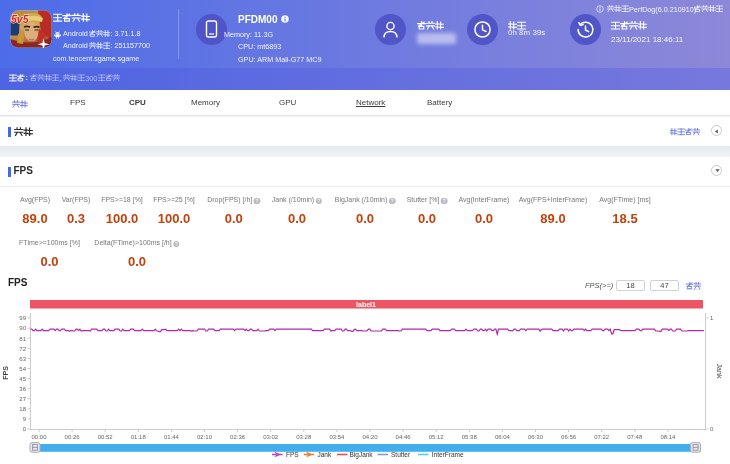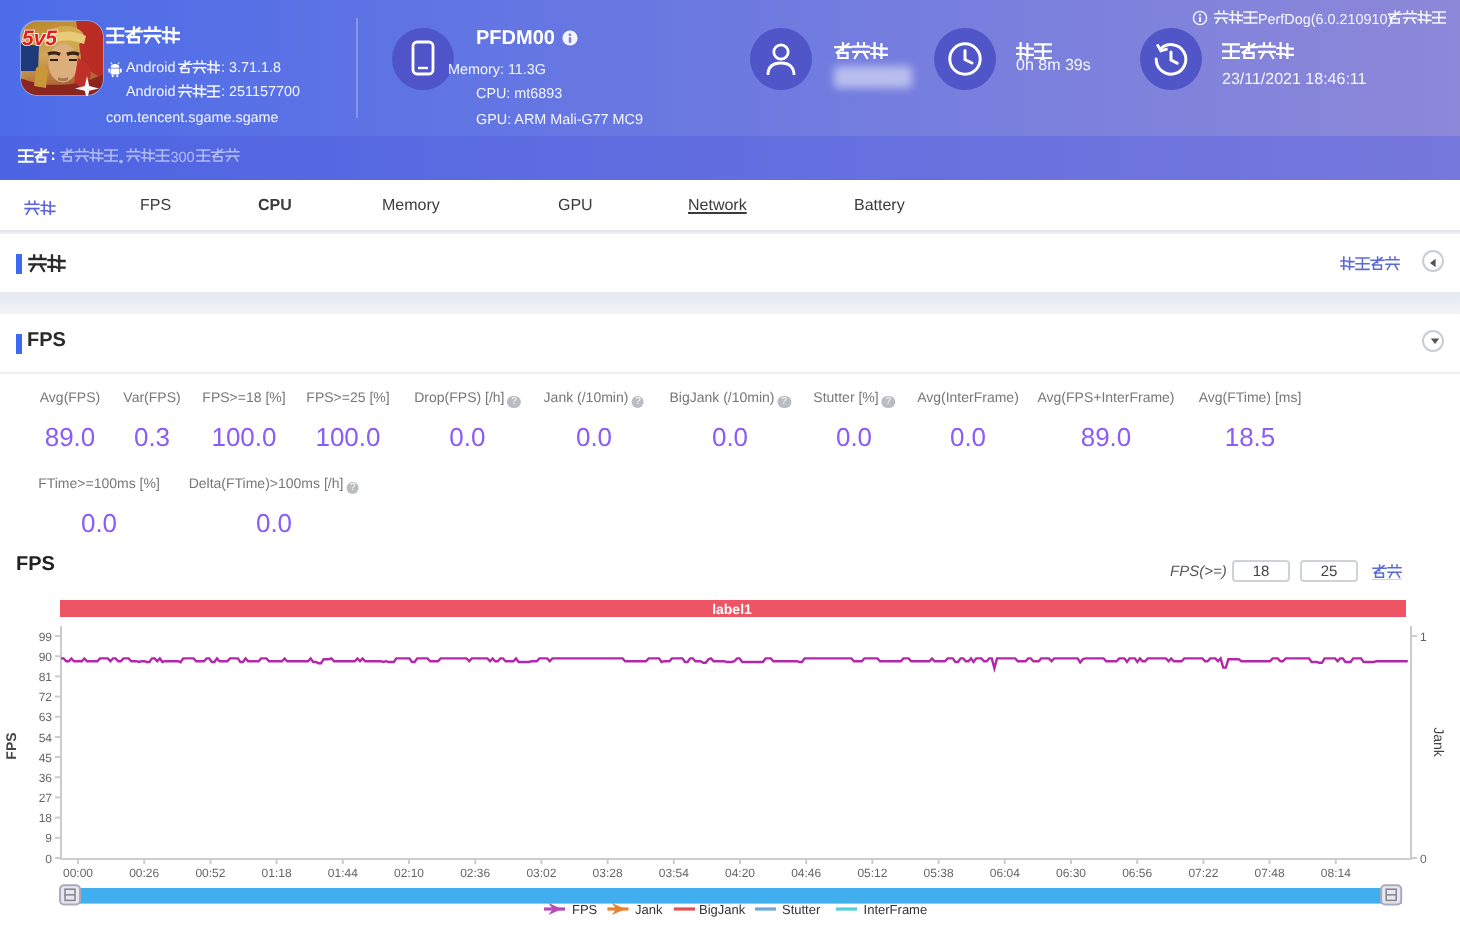--- a/index.html
+++ b/index.html
@@ -13,21 +13,21 @@
 #tabs span{position:absolute;top:8px;font-size:8px;color:#3c3c3c;}
 
 #card1{position:absolute;left:0;top:117px;width:730px;height:29px;background:#fff;}
 #card2{position:absolute;left:0;top:157px;width:730px;height:307px;background:#fff;}
 .secbar{position:absolute;width:2.5px;background:#3c6af0;}
 .sectitle{position:absolute;font-weight:bold;color:#2a2a2a;}
 .circlebtn{position:absolute;width:11px;height:11px;border:1px solid #c8ccd4;border-radius:50%;background:#fff;}
 .circlebtn:after{content:"";position:absolute;}
 
 .stat-l{position:absolute;font-size:7px;color:#777;white-space:nowrap;}
-.stat-v{position:absolute;font-size:13px;font-weight:normal;color:#8b5cf6;white-space:nowrap;transform:translateX(-50%);}
+.stat-v{position:absolute;font-size:13px;font-weight:bold;color:#c2410c;white-space:nowrap;transform:translateX(-50%);}
 .qm{display:inline-block;width:6.5px;height:6.5px;border-radius:50%;background:#b9bcc2;color:#fff;font-size:5px;text-align:center;line-height:6.5px;vertical-align:-0.5px;margin-left:1.5px;}
 
 .wt{color:#fff;}
 .hd-sm{font-size:7.2px;color:rgba(255,255,255,.92);}
 
 .ibox{position:absolute;width:29px;height:11px;border:1px solid #cfd3d8;border-radius:2px;background:#fff;font-size:7.5px;color:#444;text-align:center;line-height:10px;}
 </style></head>
 <body>
 <div id="header">
 
@@ -166,21 +166,21 @@
     </svg>
 </div>
 <div id="tabs">
   <svg class="abs" style="left:12px;top:10px" width="16.0" height="9.0" viewBox="0 0 16.0 9.0">
       <path d="M2.6 0.6L2.6 2.1M5.4 0.6L5.4 2.1M0.6 2.1L7.4 2.1M0.6 4.3L7.4 4.3M3.0 4.3L1.2 7.1M5.0 4.3L6.8 7.1M10.1 0.6L10.1 7.1M8.6 2.6L11.6 2.6M8.6 5.4L11.6 5.4M13.1 0.9L13.1 7.1M12.3 3.0L15.4 3.0M12.3 5.7L15.4 5.7" stroke="#5a64d8" stroke-width="0.8" fill="none" stroke-linecap="square"></path>
     </svg>
   <span style="left:70px;">FPS</span>
   <span style="left:129px;font-weight:bold;">CPU</span>
   <span style="left:191px;">Memory</span>
   <span style="left:279px;">GPU</span>
-  <span style="left:344px;text-decoration:underline;">Network</span>
+  <span style="left:356px;text-decoration:underline;">Network</span>
   <span style="left:427px;">Battery</span>
 </div>
 <div id="card1">
   <div class="secbar" style="left:8px;top:10px;height:10px;"></div>
   <svg class="abs" style="left:13.5px;top:9.5px" width="19.0" height="10.5" viewBox="0 0 19.0 10.5">
       <path d="M3.1 0.7L3.1 2.5M6.4 0.7L6.4 2.5M0.7 2.5L8.8 2.5M0.7 5.2L8.8 5.2M3.5 5.2L1.5 8.4M6.0 5.2L8.0 8.4M12.0 0.7L12.0 8.4M10.2 3.1L13.8 3.1M10.2 6.4L13.8 6.4M15.6 1.1L15.6 8.4M14.7 3.5L18.3 3.5M14.7 6.8L18.3 6.8" stroke="#2a2a2a" stroke-width="1.15" fill="none" stroke-linecap="square"></path>
     </svg>
   <svg class="abs" style="left:670px;top:11px" width="30.0" height="8.5" viewBox="0 0 30.0 8.5">
       <path d="M1.9 0.5L1.9 6.7M0.5 2.5L3.4 2.5M0.5 5.0L3.4 5.0M4.8 0.8L4.8 6.7M4.1 2.8L7.0 2.8M4.1 5.4L7.0 5.4M8.0 1.0L14.5 1.0M8.0 3.9L14.5 3.9M8.0 6.7L14.5 6.7M11.2 1.0L11.2 6.7M15.5 2.1L22.0 2.1M18.8 0.5L18.8 3.4M21.0 0.8L16.2 4.4M16.8 4.5h3.9v2.1h-3.9ZM25.0 0.5L25.0 1.9M27.5 0.5L27.5 1.9M23.0 1.9L29.5 1.9M23.0 4.1L29.5 4.1M25.3 4.1L23.7 6.7M27.2 4.1L28.8 6.7" stroke="#5a6bd8" stroke-width="0.78" fill="none" stroke-linecap="square"></path>
     </svg>
@@ -227,21 +227,21 @@
 <div class="stat-l" style="left:137px;top:82px;transform:translateX(-50%);">Delta(FTime)&gt;100ms [/h]<span class="qm">?</span></div>
 <div class="stat-v" style="left:137px;top:96.5px;">0.0</div>
 </div>
 
 </div>
 <div id="chart">
 
 <div class="abs" style="left:8px;top:276.5px;font-size:10px;font-weight:bold;color:#222;">FPS</div>
 <div class="abs" style="left:585px;top:281px;font-size:7.5px;color:#555;font-style:italic;">FPS(&gt;=)</div>
 <div class="ibox abs" style="left:616px;top:279.5px;">18</div>
-<div class="ibox abs" style="left:650px;top:279.5px;">25</div>
+<div class="ibox abs" style="left:650px;top:279.5px;">47</div>
 <svg class="abs" style="left:686px;top:281.5px" width="15.0" height="8.5" viewBox="0 0 15.0 8.5">
       <path d="M0.5 2.1L7.0 2.1M3.8 0.5L3.8 3.4M6.0 0.8L1.2 4.4M1.8 4.5h3.9v2.1h-3.9ZM10.0 0.5L10.0 1.9M12.5 0.5L12.5 1.9M8.0 1.9L14.5 1.9M8.0 4.1L14.5 4.1M10.3 4.1L8.7 6.7M12.2 4.1L13.8 6.7" stroke="#5a6bd8" stroke-width="0.78" fill="none" stroke-linecap="square"></path>
       <line x1="0" y1="8.2" x2="15" y2="8.2" stroke="#5a6bd8" stroke-width="0.7"></line>
     </svg>
 <svg class="abs" style="left:0;top:0" width="730" height="464" viewBox="0 0 730 464">
 <rect x="30" y="300" width="673" height="8.5" fill="#ed5565"></rect>
 <text x="366" y="306.8" font-size="7" font-weight="bold" fill="#fff" text-anchor="middle">label1</text>
 <line x1="30.5" y1="313" x2="30.5" y2="429.5" stroke="#ccc" stroke-width="1"></line>
 <line x1="705.5" y1="313" x2="705.5" y2="429.5" stroke="#ccc" stroke-width="1"></line>
 <line x1="30" y1="429.5" x2="706" y2="429.5" stroke="#ccc" stroke-width="1"></line>

